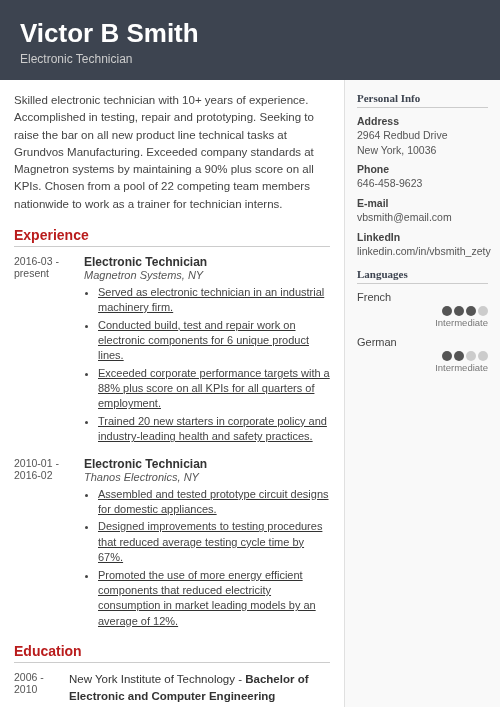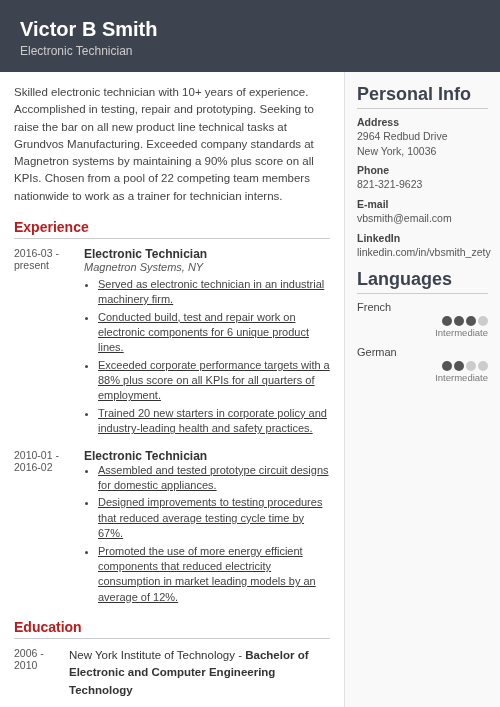--- a/index.html
+++ b/index.html
@@ -10,21 +10,21 @@
       background: #fff;
       width: 500px;
       min-height: 707px;
     }
     .header {
       background: #3d4450;
       color: #fff;
       padding: 18px 20px 14px 20px;
     }
     .header-name {
-      font-size: 20px;
+      font-size: 26px;
       font-weight: bold;
       color: #fff;
     }
     .header-title {
       font-size: 12px;
       color: #ccc;
       margin-top: 3px;
     }
     .content {
       display: flex;
@@ -105,27 +105,28 @@
       padding-right: 6px;
       white-space: nowrap;
     }
     .edu-body {
       flex: 1;
       font-size: 11.5px;
       line-height: 1.5;
     }
     
     .sidebar-section-title {
-      font-size: 18px;
+      font-size: 11px;
       font-weight: bold;
       color: #3d4450;
       border-bottom: 1px solid #ccc;
       padding-bottom: 3px;
       margin-bottom: 7px;
       margin-top: 10px;
+      font-family: Liberation Serif, serif;
     }
     .sidebar-section-title:first-child {
       margin-top: 0;
     }
     .info-label {
       font-size: 10.5px;
       font-weight: bold;
       color: #444;
       margin-top: 6px;
       margin-bottom: 1px;
@@ -193,20 +194,21 @@
               <li>Conducted build, test and repair work on electronic components for 6 unique product lines.</li>
               <li>Exceeded corporate performance targets with a 88% plus score on all KPIs for all quarters of employment.</li>
               <li>Trained 20 new starters in corporate policy and industry-leading health and safety practices.</li>
       </ul>
     </div>
   </div>
         <div class="exp-entry">
     <div class="exp-date">2010-01 -<br>2016-02</div>
     <div class="exp-body">
       <div class="exp-role">Electronic Technician</div>
+      <div class="exp-company">Thanos Electronics, NY</div>
       <ul>
         <li>Assembled and tested prototype circuit designs for domestic appliances.</li>
               <li>Designed improvements to testing procedures that reduced average testing cycle time by 67%.</li>
               <li>Promoted the use of more energy efficient components that reduced electricity consumption in market leading models by an average of 12%.</li>
       </ul>
     </div>
   </div>
       </div>
 
     <div class="section-title">Education</div>
@@ -224,21 +226,21 @@
   </div>
 
   <div class="sidebar">
     <div class="sidebar-section-title">Personal Info</div>
 
     <div class="info-label">Address</div>
     <div class="info-value">2964 Redbud Drive</div>
     <div class="info-value">New York, 10036</div>
 
     <div class="info-label">Phone</div>
-    <div class="info-value">821-321-9623</div>
+    <div class="info-value">646-458-9623</div>
 
     <div class="info-label">E-mail</div>
     <div class="info-value">vbsmith@email.com</div>
 
     <div class="info-label">LinkedIn</div>
     <div class="info-value">linkedin.com/in/vbsmith_zety</div>
 
     <div class="sidebar-section-title">Languages</div>
     <div id="languages-list">
         <div class="lang-entry">

